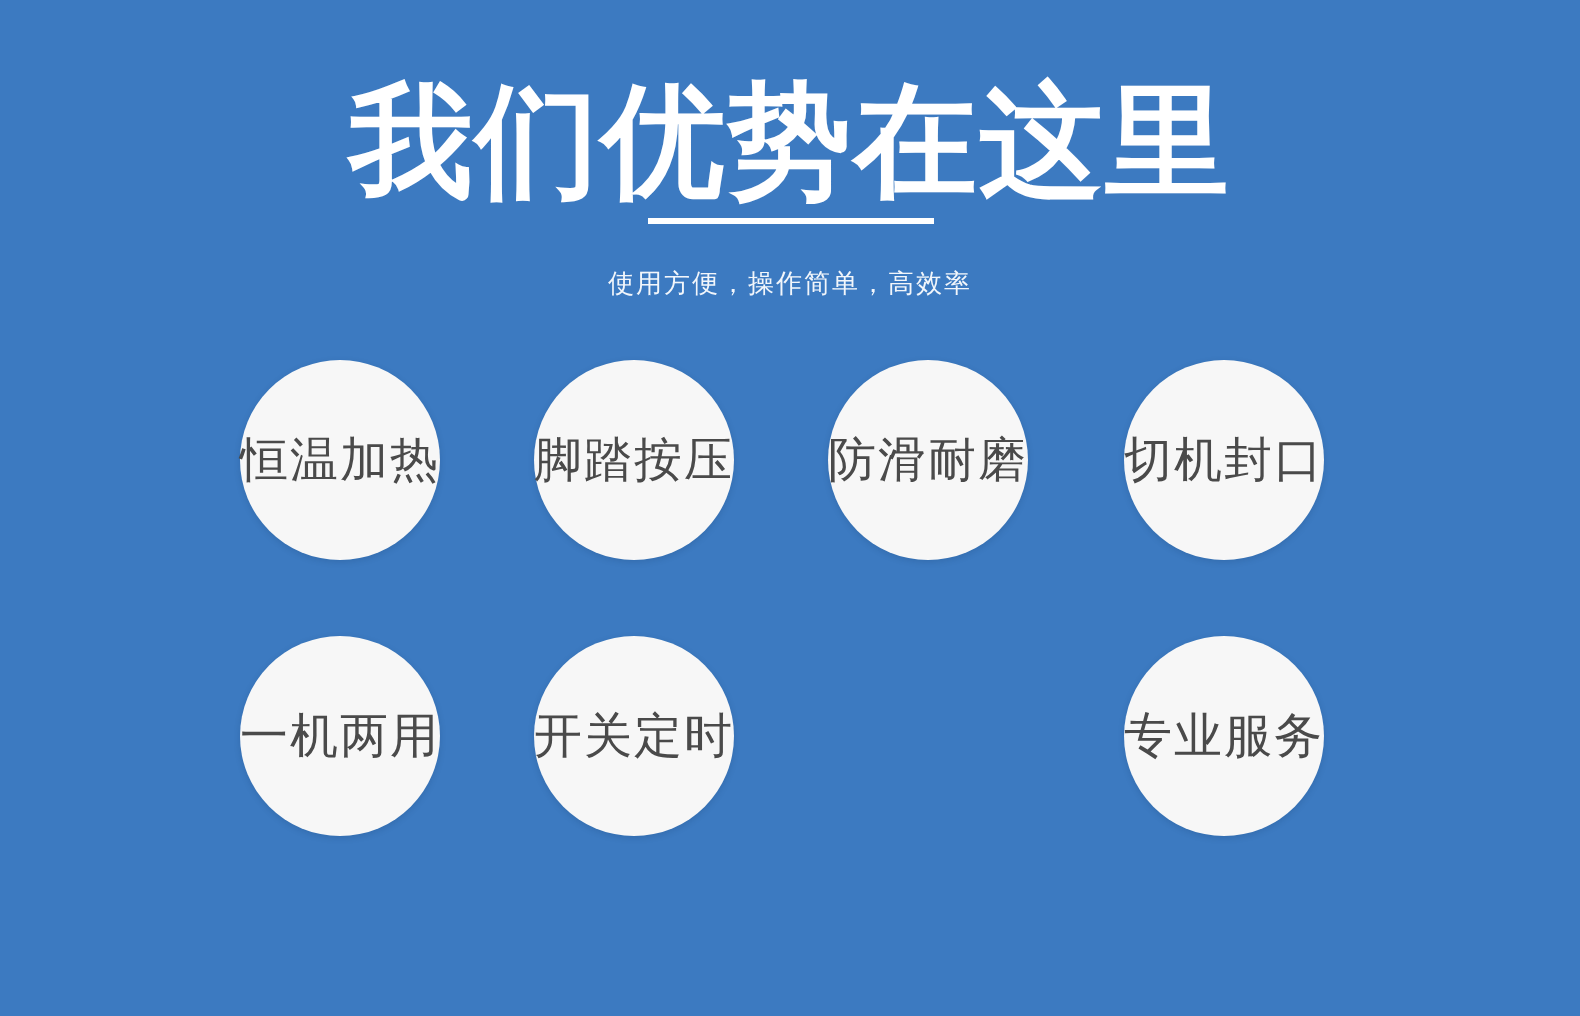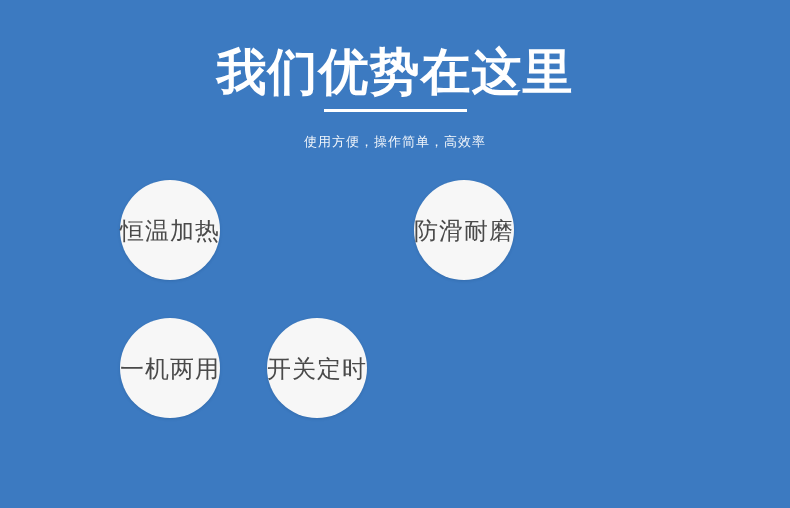--- a/index.html
+++ b/index.html
@@ -28,21 +28,21 @@
     width: 790px;
     text-align: center;
   }
   #page-title {
     margin: 0;
     padding: 0;
     position: absolute;
     top: 42px;
     left: 0;
     width: 790px;
-    font-size: 50px;
+    font-size: 62px;
     line-height: 60px;
     font-weight: bold;
     color: #ffffff;
     letter-spacing: 1px;
     white-space: nowrap;
   }
   #title-underline {
     position: absolute;
     top: 109px;
     left: 50%;
@@ -111,31 +111,43 @@
     <div id="page-subtitle">使用方便，操作简单，高效率</div>
   </div>
 
   <div id="feature-grid">
 
     <div class="feature-row">
       <div class="feature-circle pos-0">
         <span class="line">恒温</span>
         <span class="line">加热</span>
       </div>
+      <div class="feature-circle pos-1">
+        <span class="line">脚踏</span>
+        <span class="line">按压</span>
+      </div>
       <div class="feature-circle pos-2">
         <span class="line">防滑</span>
         <span class="line">耐磨</span>
+      </div>
+      <div class="feature-circle pos-3">
+        <span class="line">切机</span>
+        <span class="line">封口</span>
       </div>
     </div>
 
     <div class="feature-row">
       <div class="feature-circle pos-1">
         <span class="line">开关</span>
         <span class="line">定时</span>
       </div>
       <div class="feature-circle pos-0">
         <span class="line">一机</span>
         <span class="line">两用</span>
       </div>
+      <div class="feature-circle pos-3">
+        <span class="line">专业</span>
+        <span class="line">服务</span>
+      </div>
     </div>
 
   </div>
 </div>
 
 </body></html>

